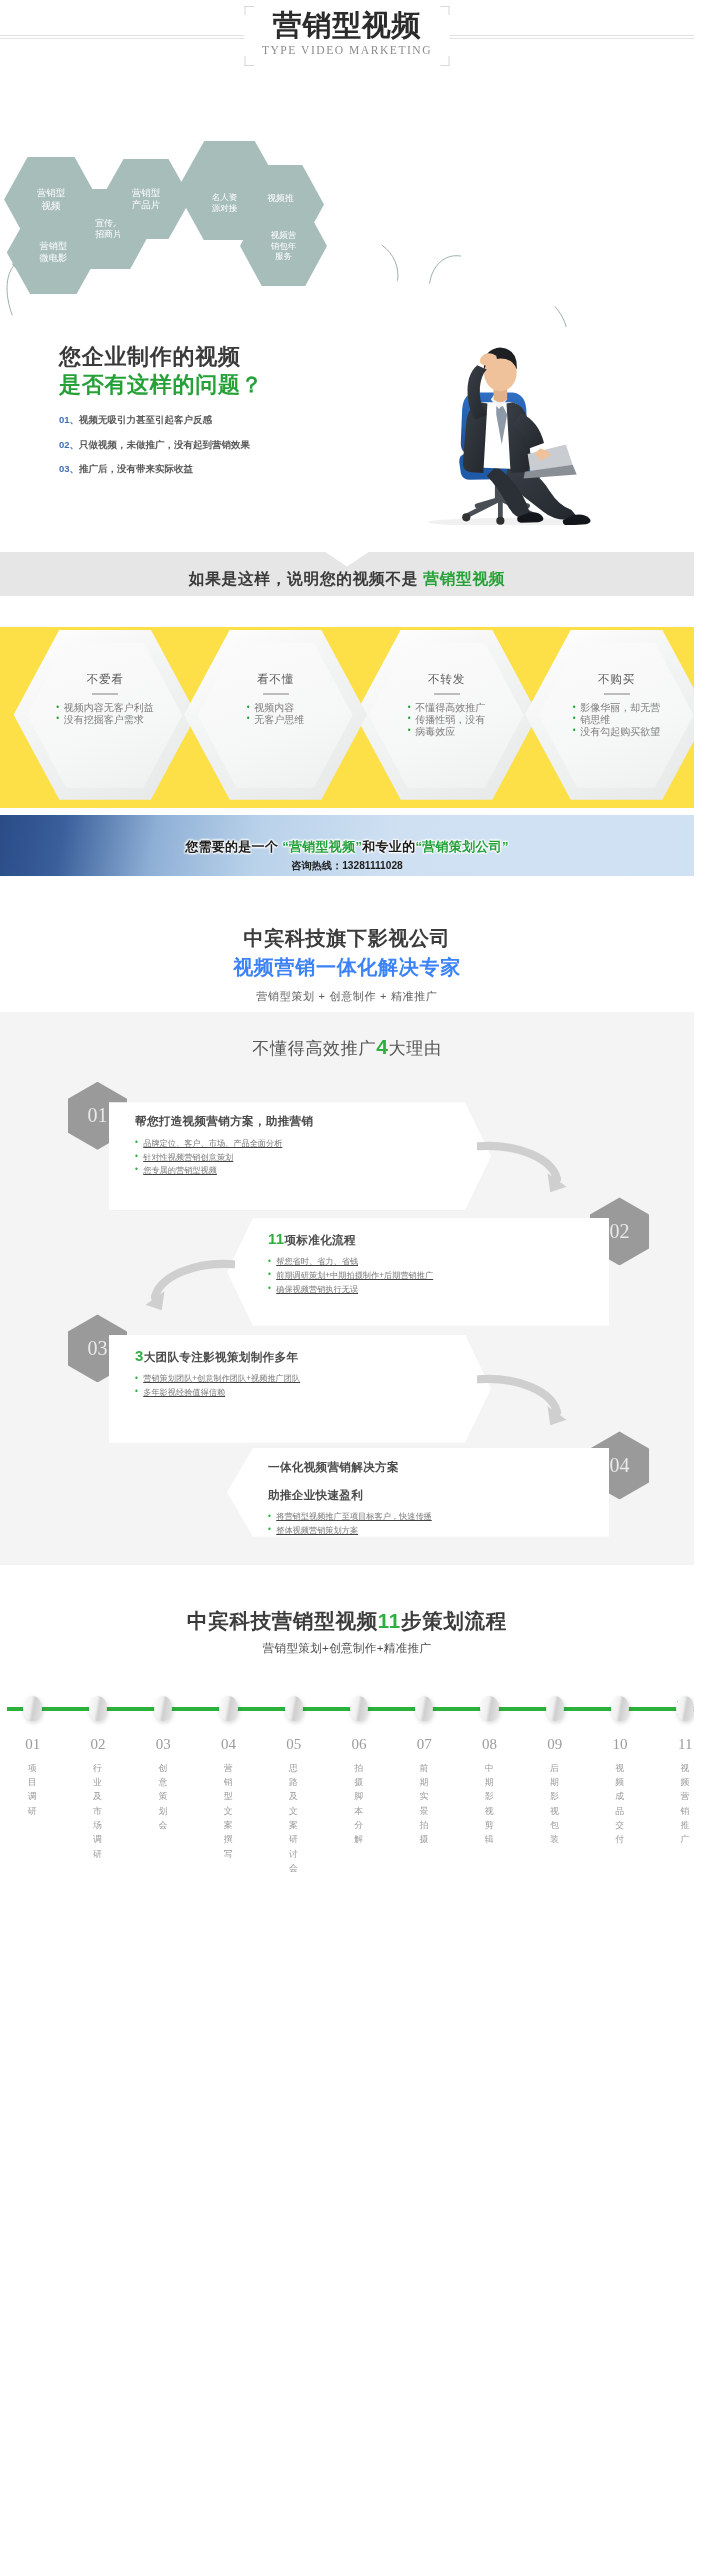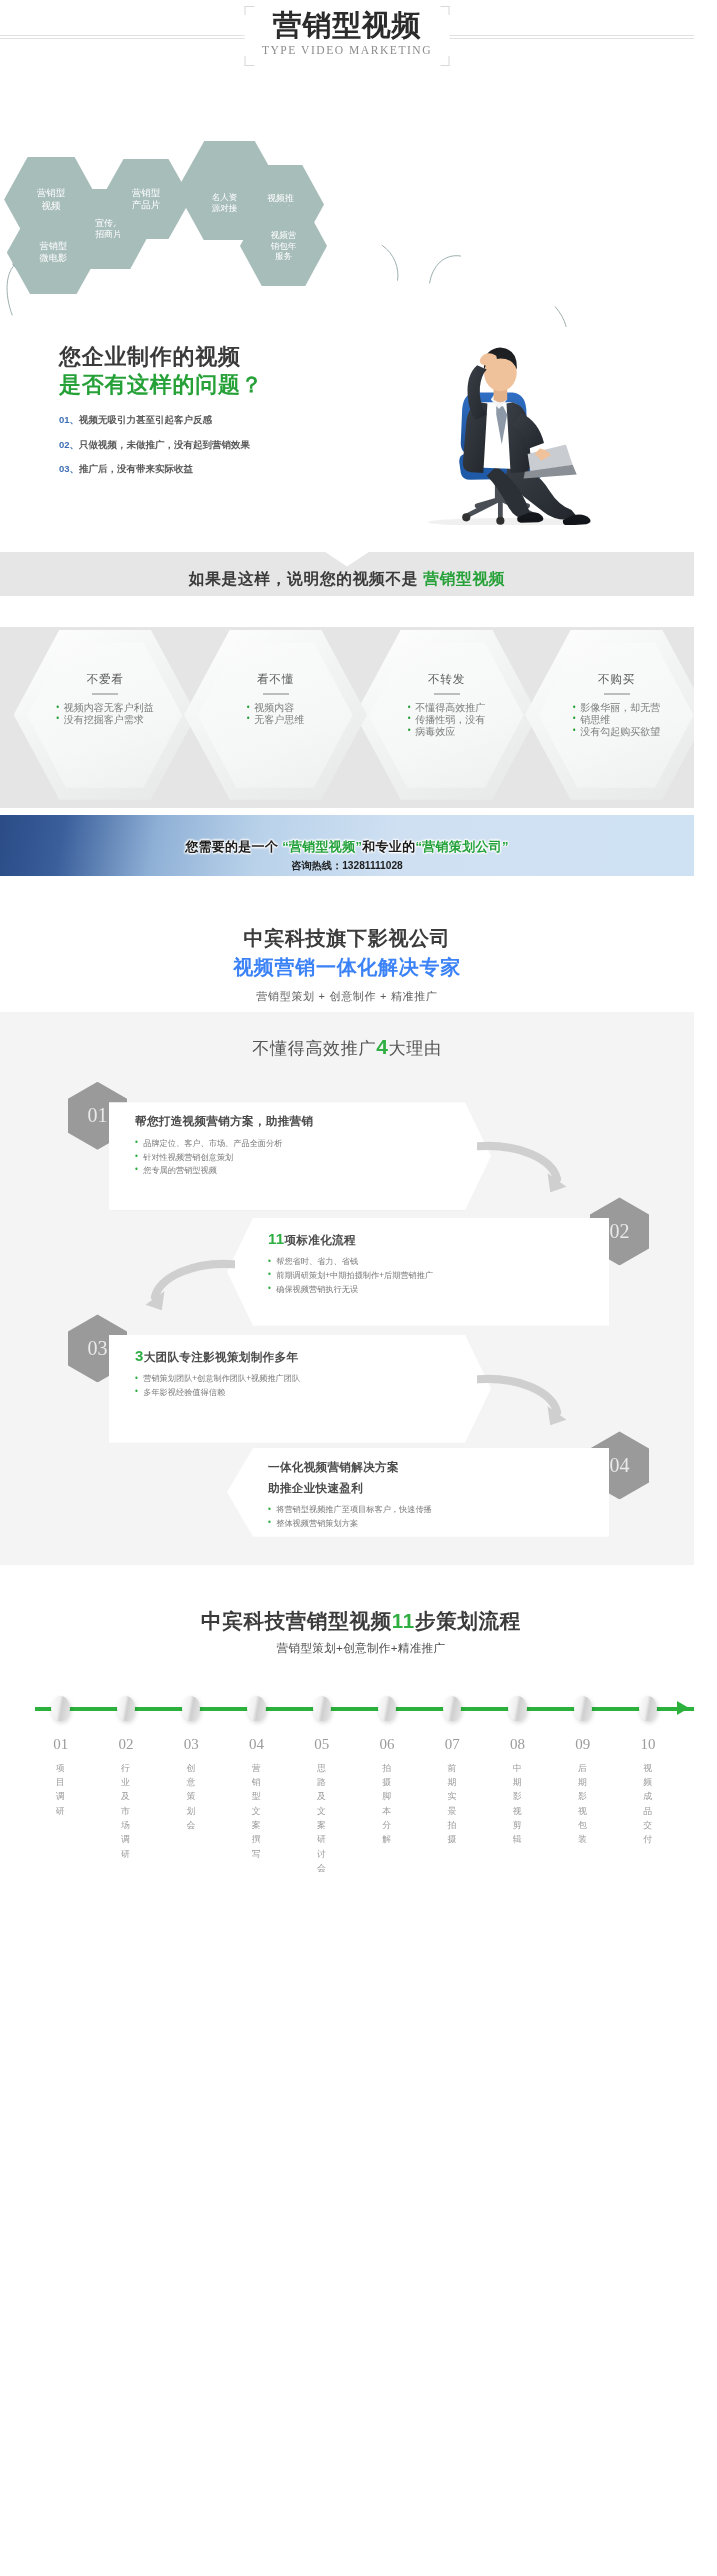--- a/index.html
+++ b/index.html
@@ -72,21 +72,21 @@
     width:45px; height:15px; background:#fff;
     clip-path: polygon(0 0, 100% 0, 50% 100%);
   }
   .gray-text {
     position:absolute; left:0; top:31px; width:100%; text-align:center;
     font-size:15.7px; font-weight:bold; color:#3a3a3a; letter-spacing:0.7px;
   }
   .gray-text em { color:#26a138; font-style:normal; }
 
   
-  .sec-prob { position:relative; height:181px; background:#e5e5e5; }
+  .sec-prob { position:relative; height:181px; background:#fde047; }
   .phex {
     position:absolute; width:183px; height:170px;
     display:flex; flex-direction:column; align-items:center;
   }
   .phex .shell {
     position:absolute; left:0; top:0; width:183px; height:170px;
     background:linear-gradient(150deg,#ffffff 0%,#f2f3f3 45%,#e6e8e8 100%);
     clip-path: polygon(25% 0%, 75% 0%, 100% 50%, 75% 100%, 25% 100%, 0% 50%);
     filter: drop-shadow(0 2px 4.1px rgba(0,0,0,.10));
   }
@@ -135,35 +135,35 @@
     clip-path: polygon(0 0, calc(100% - 26px) 0, 100% 50%, calc(100% - 26px) 100%, 0 100%);
     filter: drop-shadow(0 2px 3.4px rgba(0,0,0,.10));
     padding:12.3px 0 0 26px;
   }
   .rcard.lnotch {
     clip-path: polygon(26px 0, 100% 0, 100% 100%, 26px 100%, 0 50%);
     padding-left:41px;
   }
   .rcard h4 { font-size:11.6px; font-weight:bold; color:#4b4b4b; margin-bottom:7.5px; letter-spacing:0.3px;}
   .rcard h4 b { color:#2fae42; font-size:15px; }
-  .rcard ul { list-style:none; }
+  .rcard ul { list-style:none;text-decoration:underline; }
   .rcard li { font-size:8.2px; color:#7a7a7a; line-height:13.6px; position:relative; padding-left:8.2px;}
   .rcard li:before { content:"•"; color:#2fae42; position:absolute; left:0; top:-0.7px;}
   .rnum {
     position:absolute; width:59px; height:68px;
     background:#9a9a9a; color:#e9e9e9;
     clip-path: polygon(50% 0%, 100% 25%, 100% 75%, 50% 100%, 0% 75%, 0% 25%);
     display:flex; align-items:center; justify-content:center;
     font-size:20px; font-family:"Liberation Serif","DejaVu Serif",serif;
     filter: drop-shadow(0 1.4px 2.7px rgba(0,0,0,.14));
   }
   .curve { position:absolute; }
 
   
-  .sec-flow { position:relative; padding-top:42px; height:421px;padding-left:28px; }
+  .sec-flow { position:relative; padding-top:42px; height:421px; }
   .flow-h1 { text-align:center; font-size:20.5px; font-weight:bold; color:#3b3b3b; letter-spacing:0.7px;}
   .flow-h1 b { color:#2fae42; }
   .flow-h2 { text-align:center; font-size:11.6px; color:#4e4e4e; margin-top:6.8px; letter-spacing:0.3px;}
   .flow-wrap { position:relative; margin-top:33px; height:286px; }
   .flow-line { position:absolute; left:6.8px; top:17.7px; width:690px; height:3.4px; background:#2cb23c; }
   .flow-arrowhead {
     position:absolute; right:5.5px; top:11.6px; width:0; height:0;
     border-left:12.3px solid #2cb23c; border-top:7.5px solid transparent; border-bottom:7.5px solid transparent;
   }
   .flow-items { position:absolute; left:0; top:0; width:718px; display:flex; }
@@ -475,21 +475,21 @@
       </div>
       <svg class="curve" style="left:477px; top:55px;" width="95" height="61" viewBox="0 0 140 90">
         <path d="M2 18 C60 14 110 36 118 66" fill="none" stroke="#cfcfcf" stroke-width="12" stroke-linecap="round"></path>
         <polygon points="104,58 132,78 108,86" fill="#cfcfcf"></polygon>
       </svg>
     </div>
 
     <div class="rrow" style="height:102px;">
       <div class="rnum" style="left:590px; top:2.7px;">04</div>
       <div class="rcard lnotch" style="left:227px; top:19px; height:89px;">
-        <h4 style="margin-bottom:6px;font-family:Liberation Serif, serif;">一体化视频营销解决方案</h4>
+        <h4 style="margin-bottom:13px;font-family:Liberation Serif, serif;">一体化视频营销解决方案</h4>
         <h4>助推企业快速盈利</h4>
         <ul>
           <li>将营销型视频推广至项目标客户，快速传播</li>
           <li>整体视频营销策划方案</li>
         </ul>
       </div>
     </div>
   </section>
 
   <section class="sec-flow">

